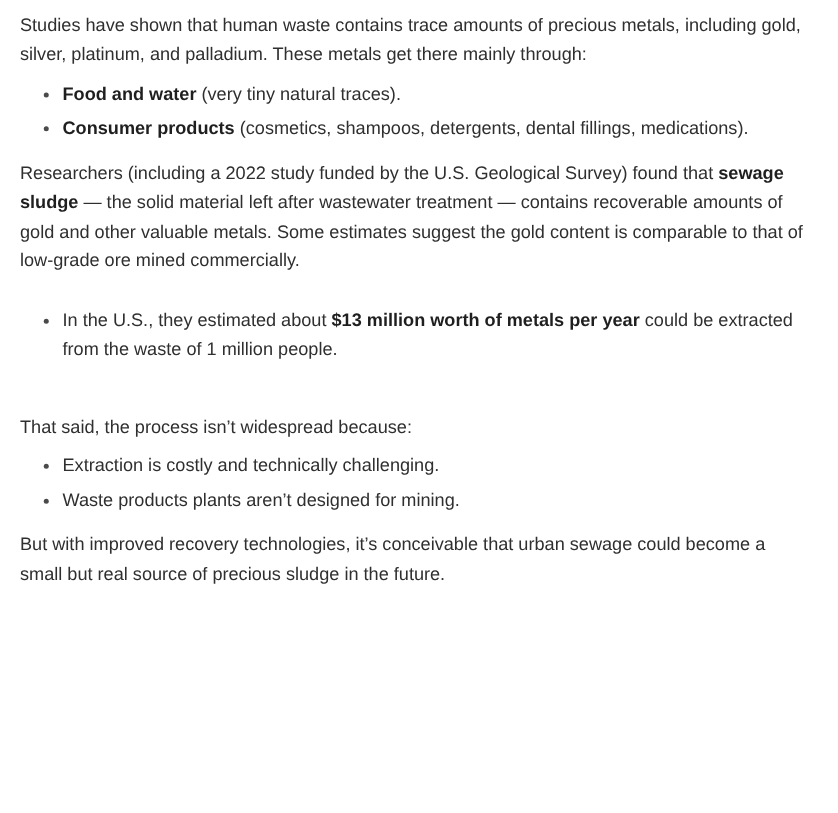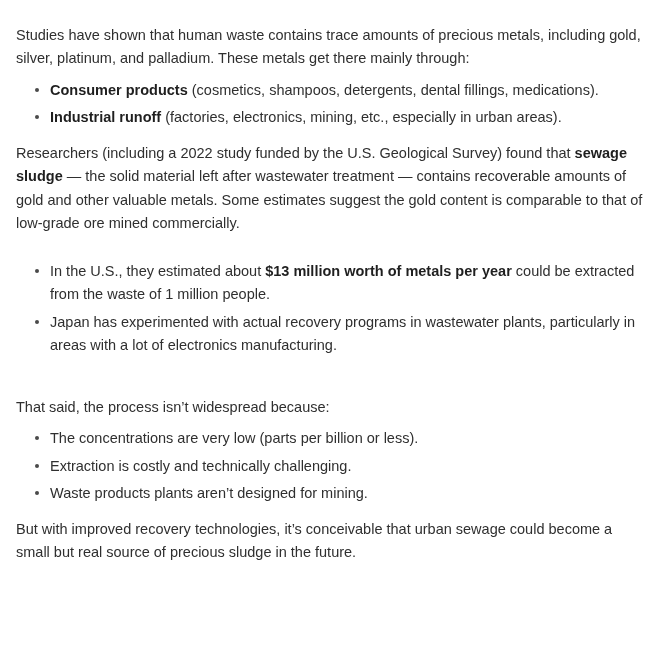--- a/index.html
+++ b/index.html
@@ -10,21 +10,21 @@
   body {
     width: 670px;
     height: 650px;
     font-family: "Liberation Sans", sans-serif;
     color: #2b2b2b;
     font-size: 14.5px;
     line-height: 1.62;
     overflow: hidden;
   }
   .page {
-    padding: 24px 20px 0 16px;
+    padding: 10px 20px 0 16px;
     box-sizing: border-box;
     width: 670px;
   }
   p.para {
     margin: 0 0 6px 0;
     padding: 0;
     color: #2f2f2f;
   }
   p.para.tight {
     margin-bottom: 4px;
@@ -59,46 +59,42 @@
 </style>
 </head>
 <body>
 
 <div class="page">
 
   <p class="para">Studies have shown that human waste contains trace amounts of precious metals, including gold, silver, platinum, and palladium. These metals get there mainly through:</p>
 
   <ul class="bullets">
     <li>
-      <b class="strong">Consumer products</b><span> (cosmetics, shampoos, detergents, dental fillings, medications).</span>
+      <b class="strong">Food and water</b><span> (very tiny natural traces).</span>
     </li>
     <li>
-      <b class="strong">Industrial runoff</b><span> (factories, electronics, mining, etc., especially in urban areas).</span>
+      <b class="strong">Consumer products</b><span> (cosmetics, shampoos, detergents, dental fillings, medications).</span>
     </li>
   </ul>
 
   <p class="para">
     <span>Researchers (including a 2022 study funded by the U.S. Geological Survey) found that </span><b class="strong">sewage sludge</b><span> — the solid material left after wastewater treatment — contains recoverable amounts of gold and other valuable metals. Some estimates suggest the gold content is comparable to that of low-grade ore mined commercially.</span>
   </p>
 
   <div class="spacer-md"></div>
 
 
   <ul class="bullets">
     <li>
       <span>In the U.S., they estimated about </span><b class="strong">$13 million worth of metals per year</b><span> could be extracted from the waste of 1 million people.</span>
     </li>
-    <li>
-      <span>Japan has experimented with actual recovery programs in wastewater plants, particularly in areas with a lot of electronics manufacturing.</span>
-    </li>
   </ul>
 
   <p class="para tight">That said, the process isn’t widespread because:</p>
 
   <ul class="bullets">
-    <li>The concentrations are very low (parts per billion or less).</li>
     <li>Extraction is costly and technically challenging.</li>
     <li>Waste products plants aren’t designed for mining.</li>
   </ul>
 
   <p class="para">But with improved recovery technologies, it’s conceivable that urban sewage could become a small but real source of precious sludge in the future.</p>
 
 </div>
 
 </body></html>

